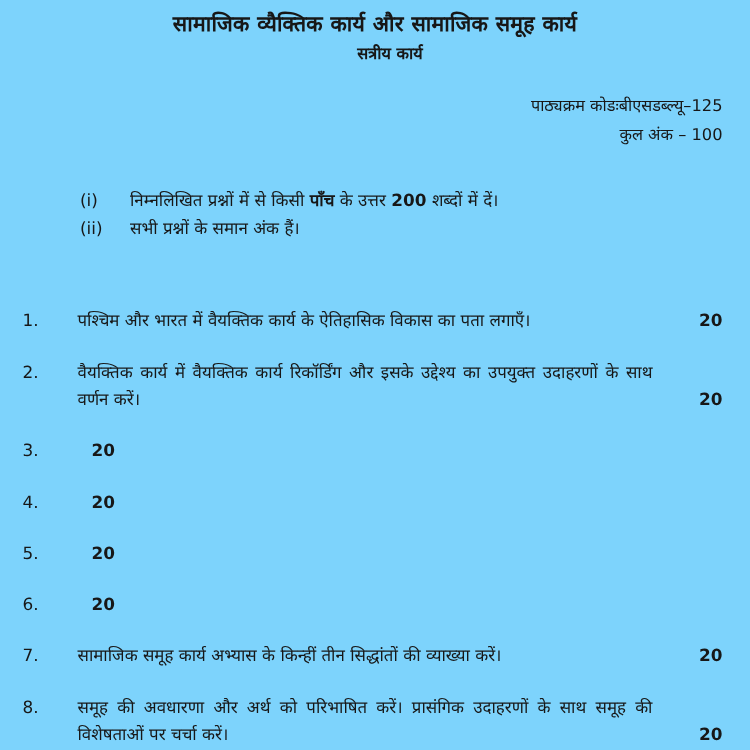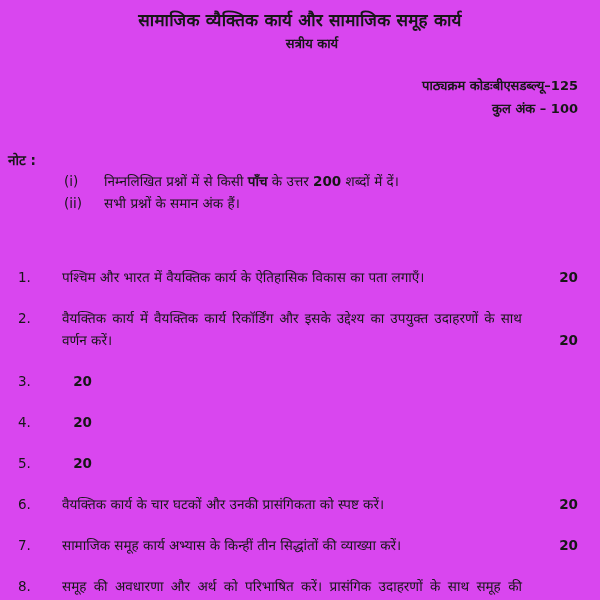--- a/index.html
+++ b/index.html
@@ -5,21 +5,21 @@
   * { margin: 0; padding: 0; box-sizing: border-box; }
   html, body {
     width: 600px; height: 600px;
     background: #ffffff;
     font-family: "DejaVu Sans", "Liberation Sans", sans-serif;
     color: #171717;
     overflow: hidden;
   }
   .page {
     width: 600px; height: 600px;
-    background: #d946ef;
+    background: #7dd3fc;
     padding-top: 8px;
   }
   
   .title {
     text-align: center;
     font-size: 17px;
     font-weight: bold;
     letter-spacing: 0.2px;
     line-height: 24px;
   }
@@ -29,21 +29,21 @@
     font-weight: bold;
     line-height: 20px;
     margin-top: 2px;
     padding-left: 24px;
   }
   .meta {
     margin-top: 20px;
     padding-right: 22px;
     text-align: right;
     font-size: 13px;
-    font-weight: bold;
+    font-weight: normal;
     line-height: 23px;
   }
   
   .note-block {
     margin-top: 30px;
   }
   .note-label {
     margin-left: 8px;
     font-size: 13.5px;
     font-weight: bold;
@@ -98,21 +98,20 @@
 
   <div class="title">सामाजिक व्यैक्तिक कार्य और सामाजिक समूह कार्य</div>
   <div class="subtitle">सत्रीय कार्य</div>
 
   <div class="meta">
     <div>पाठ्यक्रम कोडःबीएसडब्ल्यू–125</div>
     <div>कुल अंक – 100</div>
   </div>
 
   <div class="note-block">
-    <div class="note-label">नोट :</div>
     <div class="note-item">
       <span class="note-index">(i)</span>
       <span class="note-text"><span>निम्नलिखित प्रश्नों में से किसी </span><span class="b">पाँच</span><span> के उत्तर </span><span class="b">200</span><span> शब्दों में दें।</span></span>
     </div>
     <div class="note-item">
       <span class="note-index">(ii)</span>
       <span class="note-text">सभी प्रश्नों के समान अंक हैं।</span>
     </div>
   </div>
 
@@ -140,21 +139,20 @@
       <span class="q-marks">20</span>
     </div>
 
     <div class="q-row">
       <span class="q-num">5.</span>
       <span class="q-marks">20</span>
     </div>
 
     <div class="q-row">
       <span class="q-num">6.</span>
-      <span class="q-text">वैयक्तिक कार्य के चार घटकों और उनकी प्रासंगिकता को स्पष्ट करें।</span>
       <span class="q-marks">20</span>
     </div>
 
     <div class="q-row">
       <span class="q-num">7.</span>
       <span class="q-text">सामाजिक समूह कार्य अभ्यास के किन्हीं तीन सिद्धांतों की व्याख्या करें।</span>
       <span class="q-marks">20</span>
     </div>
 
     <div class="q-row">

